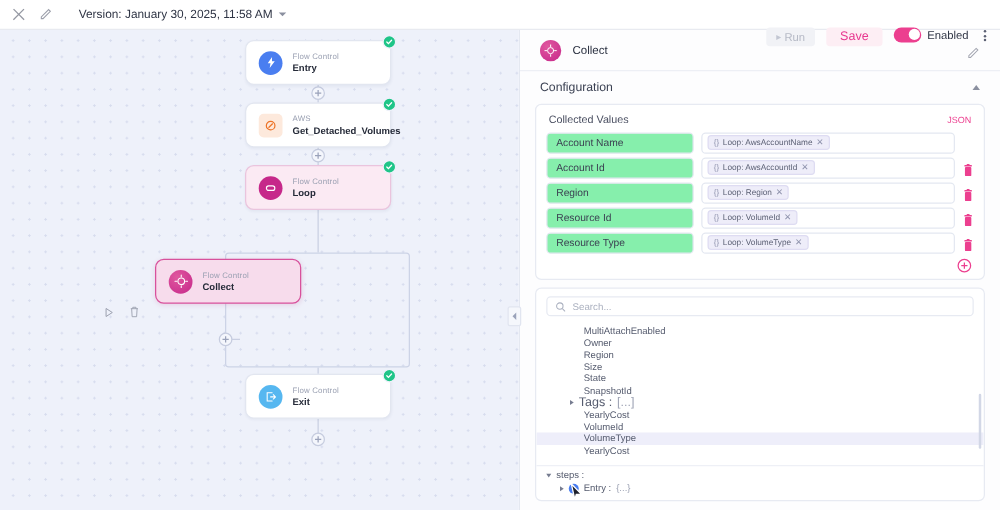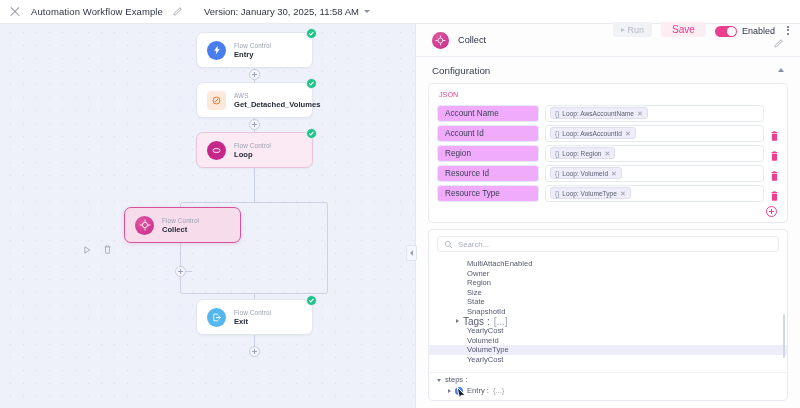--- a/index.html
+++ b/index.html
@@ -33,21 +33,21 @@
   .close-x::after  { transform: rotate(-45deg); }
   .wf-title { font-size: 9.5px; color: #2f3545; letter-spacing: .1px; }
   .pencil { width: 11px; height: 11px; cursor: pointer; opacity: .6; }
   .pencil svg { display:block; }
   .ver-wrap { display: flex; align-items: center; gap: 5px; margin-left: 12px; cursor: pointer; }
   .ver-text { font-size: 9.5px; color: #2f3545; }
   .chev-d {
     width: 0; height: 0; border-left: 3.2px solid transparent;
     border-right: 3.2px solid transparent; border-top: 3.6px solid #8b90a0;
   }
-  .tb-right { display: flex; align-items: flex-end; gap: 9px; margin-top: 36px; }
+  .tb-right { display: flex; align-items: flex-start; gap: 9px; margin-top: 36px; }
   .btn-run {
     height: 15px; padding: 0 8px; border-radius: 3px;
     background: #f1f2f6; color: #b6bac6;
     font-size: 9px; display: flex; align-items: center; gap: 3px;
     border: none; cursor: default;
   }
   .play-tri {
     width: 0; height: 0; border-left: 4px solid #c2c6d2;
     border-top: 2.6px solid transparent; border-bottom: 2.6px solid transparent;
   }
@@ -185,22 +185,22 @@
     background: #fff; flex: none;
   }
   .cv-head {
     display: flex; align-items: center; padding: 6px 10px 4px 10px;
   }
   .cv-title { font-size: 8.6px; color: #4a4f61; flex: 1; }
   .cv-json { font-size: 7.2px; color: #ec3f8f; cursor: pointer; }
 
   .cv-row { display: flex; align-items: center; gap: 6px; padding: 1.5px 8px; }
   .cv-key {
-    width: 102px; height: 17px; border: 1px solid #e4e8f1; border-radius: 3.5px;
-    background: #f0abfc; display:flex; align-items:center; padding: 0 7px;
+    width: 118px; height: 17px; border: 1px solid #e4e8f1; border-radius: 3.5px;
+    background: #86efac; display:flex; align-items:center; padding: 0 7px;
     font-size: 8.2px; color: #3b4152; flex: none; cursor: text;
   }
   .cv-val {
     flex: 1; height: 17px; border: 1px solid #e4e8f1; border-radius: 3.5px;
     background: #fff; display:flex; align-items:center; padding: 0 4px; cursor: text;
   }
   .chip {
     display: inline-flex; align-items: center; gap: 3px;
     background: #eeedf9; border: 1px solid #dedcf2; border-radius: 3px;
     padding: 1px 4px; height: 12px; font-size: 6.6px; color: #5a5f73;
@@ -275,21 +275,20 @@
   .cursor-arrow { position: absolute; left: 456px; top: 386px; z-index: 30; }
 </style>
 </head>
 <body>
 
 <div class="app">
 
   <div class="topbar">
     <div class="tb-left">
       <div class="close-x"></div>
-      <span class="wf-title">Automation Workflow Example</span>
       <span class="pencil">
         <svg viewBox="0 0 16 16" width="11" height="11" fill="none" stroke="#5b6073" stroke-width="1.3">
           <path d="M11.5 2.5l2 2L5 13H3v-2z"></path>
         </svg>
       </span>
       <div class="ver-wrap">
         <span class="ver-text">Version: January 30, 2025, 11:58 AM</span>
         <span class="chev-d"></span>
       </div>
     </div>
@@ -449,20 +448,21 @@
         </span>
       </div>
 
       <div class="config-head">
         <span class="config-title">Configuration</span>
         <span class="chev-up"></span>
       </div>
 
       <div class="cv-card">
         <div class="cv-head">
+          <span class="cv-title">Collected Values</span>
           <span class="cv-json">JSON</span>
         </div>
 
         <div class="cv-row">
           <span class="cv-key">Account Name</span>
           <span class="cv-val">
             <span class="chip">
               <span class="braces">{}</span>
               <span>Loop: AwsAccountName</span>
               <span class="cx">✕</span>

